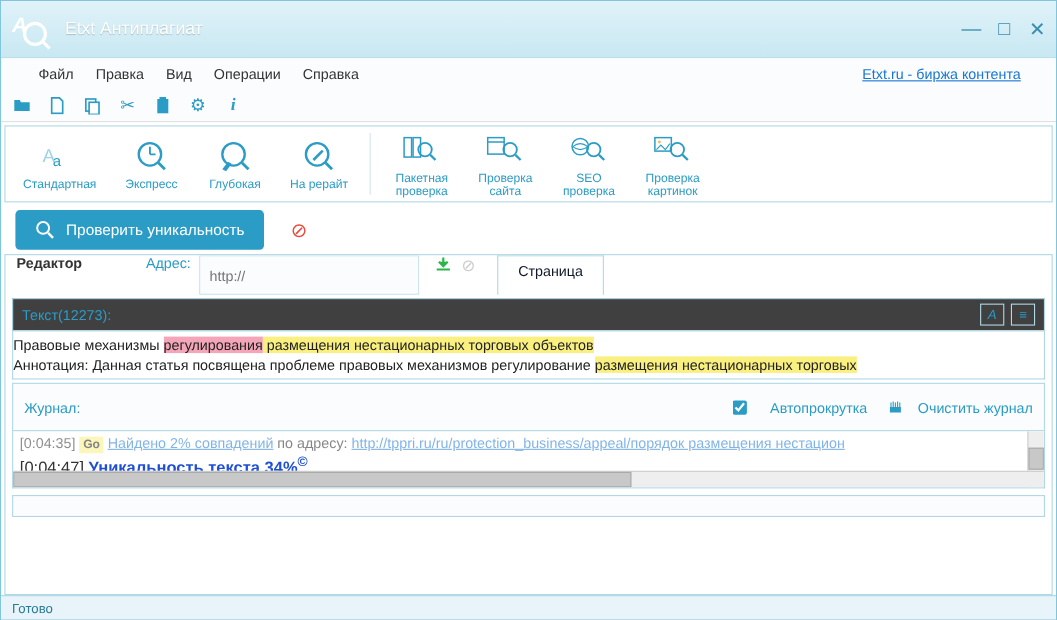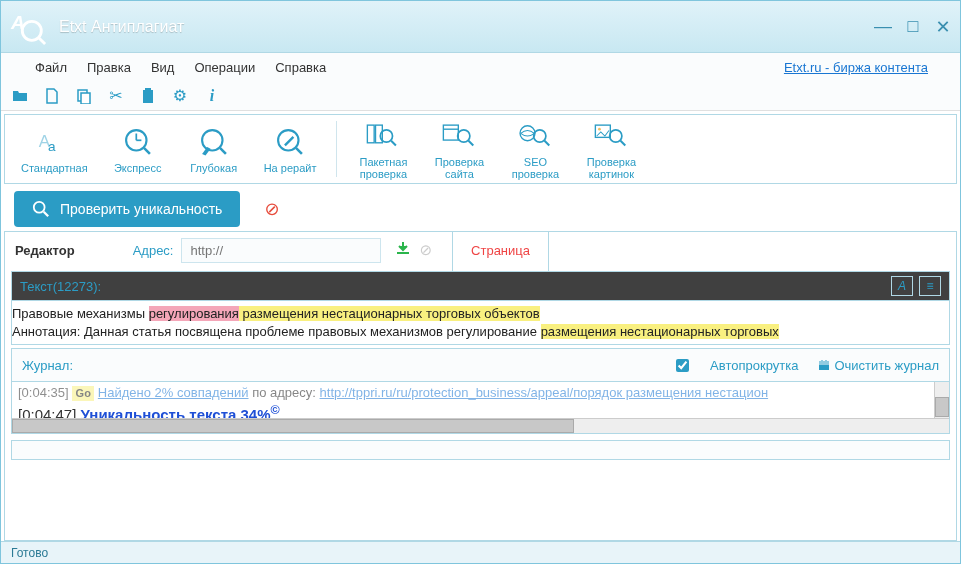--- a/index.html
+++ b/index.html
@@ -17,37 +17,37 @@
 .iconbar{height:30px;display:flex;align-items:center;padding:0 10px;gap:14px;background:#fafcfd;border-bottom:1px solid #e0e0e0}
 .ib{width:18px;height:18px;color:#2b9cc5;cursor:pointer;display:flex;align-items:center;justify-content:center;font-size:16px}
 .modebar{height:70px;background:#fff;border:1px solid #b0d8e5;margin:3px;display:flex;align-items:center;padding:0 4px}
 .modebtn{display:flex;flex-direction:column;align-items:center;justify-content:center;padding:4px 12px;cursor:pointer;color:#2b9cc5;font-size:11px;min-width:76px}
 .modeicon{width:34px;height:34px;display:flex;align-items:center;justify-content:center;margin-bottom:3px}
 .vsep{width:1px;height:56px;background:#d0e5ed;margin:0 8px}
 .checkbar{height:44px;display:flex;align-items:center;padding:0 10px;gap:24px;background:#fff;margin:0 3px}
 .checkbtn{background:#2b9cc5;color:#fff;border:none;border-radius:4px;padding:9px 18px;font-size:14px;cursor:pointer;display:flex;align-items:center;gap:10px}
 .stopicon{color:#e74c3c;font-size:18px;cursor:pointer}
 .mainpanel{margin:0 3px;border:1px solid #b0d8e5;background:#fff;display:flex;flex-direction:column;flex:1;overflow:hidden}
-.addrbar{height:36px;display:flex;align-items:center;padding:0 10px;gap:8px;font-size:13px}
+.addrbar{height:36px;display:flex;padding:0 10px;gap:8px;font-size:13px}
 .edlabel{color:#333;font-weight:bold;margin-right:50px}
 .adlabel{color:#2b9cc5}
 .addrinput{flex:1;max-width:200px;border:1px solid #cde5ee;padding:4px 8px;color:#999;font-size:13px;background:#fafcfd}
 .dlicon{color:#2bb54c;cursor:pointer;font-size:16px;margin-left:6px}
-.tab{border:1px solid #b0d8e5;border-bottom:none;padding:20px 18px;font-size:13px;color:#ef4444;background:#fff;margin-left:12px;cursor:pointer}
+.tab{border:1px solid #b0d8e5;border-bottom:none;padding:6px 18px;font-size:13px;color:#0f172a;background:#fff;margin-left:12px;cursor:pointer}
 .textheader{height:30px;border:1px solid #b0d8e5;margin:3px 6px 0;display:flex;align-items:center;padding:0 8px;font-size:13px;color:#2b9cc5;background:#404040}
 .textbtns{margin-left:auto;display:flex;gap:6px}
 .tbtn{width:22px;height:20px;border:1px solid #b0d8e5;cursor:pointer;display:flex;align-items:center;justify-content:center;color:#2b9cc5;font-size:12px}
 .textarea{margin:0 6px;border:1px solid #b0d8e5;border-top:none;padding:4px 0;font-size:13px;color:#222;line-height:1.4;height:44px;overflow:hidden}
 .hl-red{background:#f4a6b8}
 .hl-yel{background:#f9f080}
-.logheader{height:34px;border:1px solid #b0d8e5;margin:3px 6px 0;display:flex;align-items:center;padding:5px 10px;font-size:13px;color:#2b9cc5;background:#fafcfd}
+.logheader{height:44px;border:1px solid #b0d8e5;margin:3px 6px 0;display:flex;align-items:center;padding:5px 10px;font-size:13px;color:#2b9cc5;background:#fafcfd}
 .logheader .r{margin-left:auto;display:flex;align-items:center;gap:18px}
 .chk{display:flex;align-items:center;gap:21px;color:#2b9cc5;cursor:pointer}
 .chk input{accent-color:#2b9cc5}
-.clearbtn{display:flex;align-items:center;gap:2px;color:#2b9cc5;cursor:pointer}
+.clearbtn{display:flex;align-items:center;gap:12px;color:#2b9cc5;cursor:pointer}
 .logbody{margin:0 6px;border:1px solid #b0d8e5;border-top:none;padding:2px 6px;font-size:13px;color:#222;height:52px;overflow:hidden;position:relative}
 .logline{white-space:nowrap;line-height:1.4}
 .ts{color:#333}
 .badge{display:inline-block;width:22px;text-align:center;font-size:11px;font-weight:bold}
 .badge.go{background:#f9f080}
 .badge.ra{background:#7de87d}
 .loglink{color:#1976d2;text-decoration:underline}
 .finalline{color:#1e4fd6;font-weight:bold;font-size:15px}
 .scrollv{position:absolute;right:0;top:0;bottom:0;width:15px;background:#eee;border-left:1px solid #ccc}
 .scrollh{position:absolute;left:0;right:0;bottom:0;height:15px;background:#eee;border-top:1px solid #ccc}

